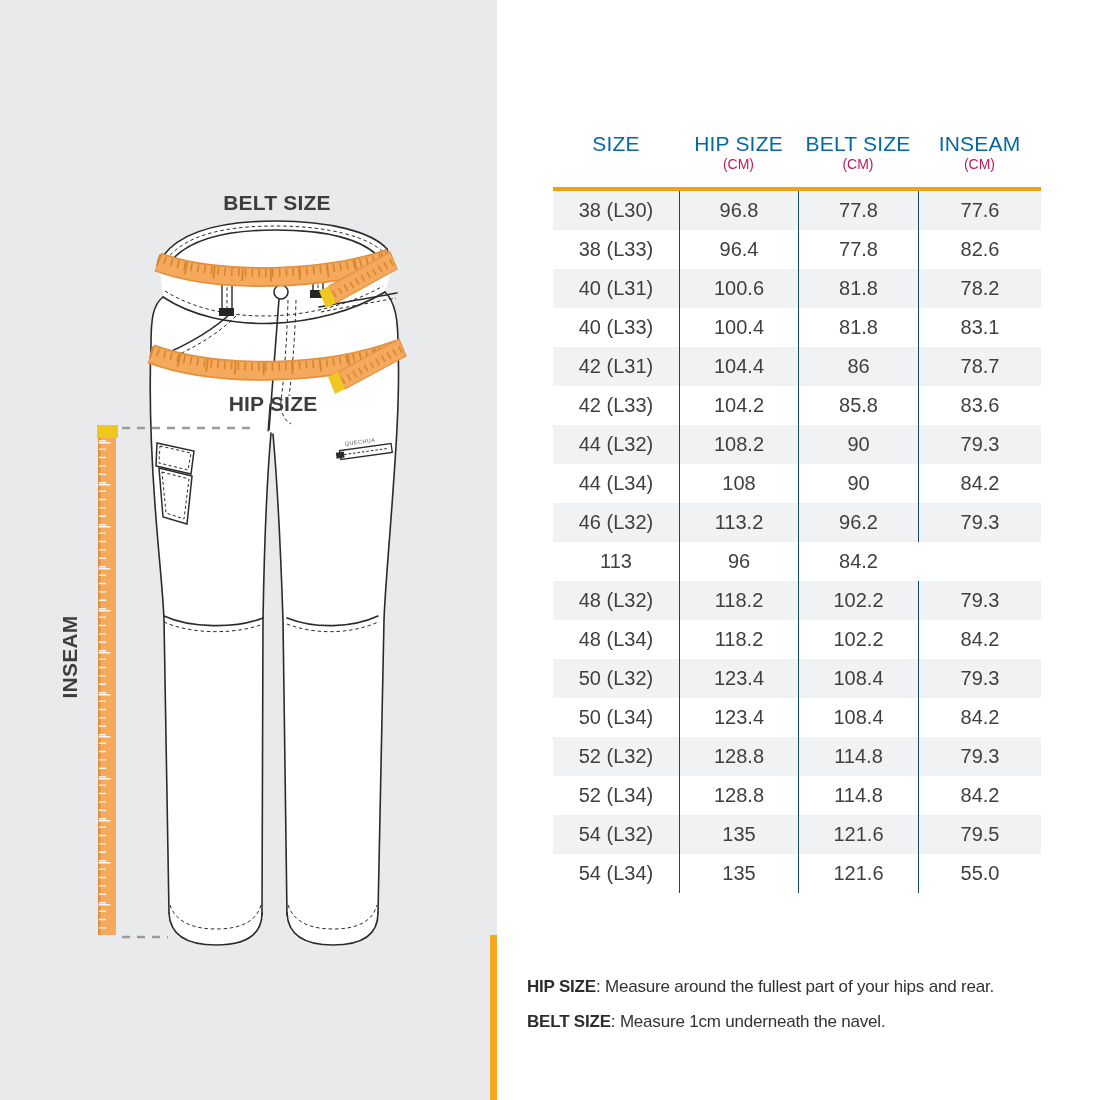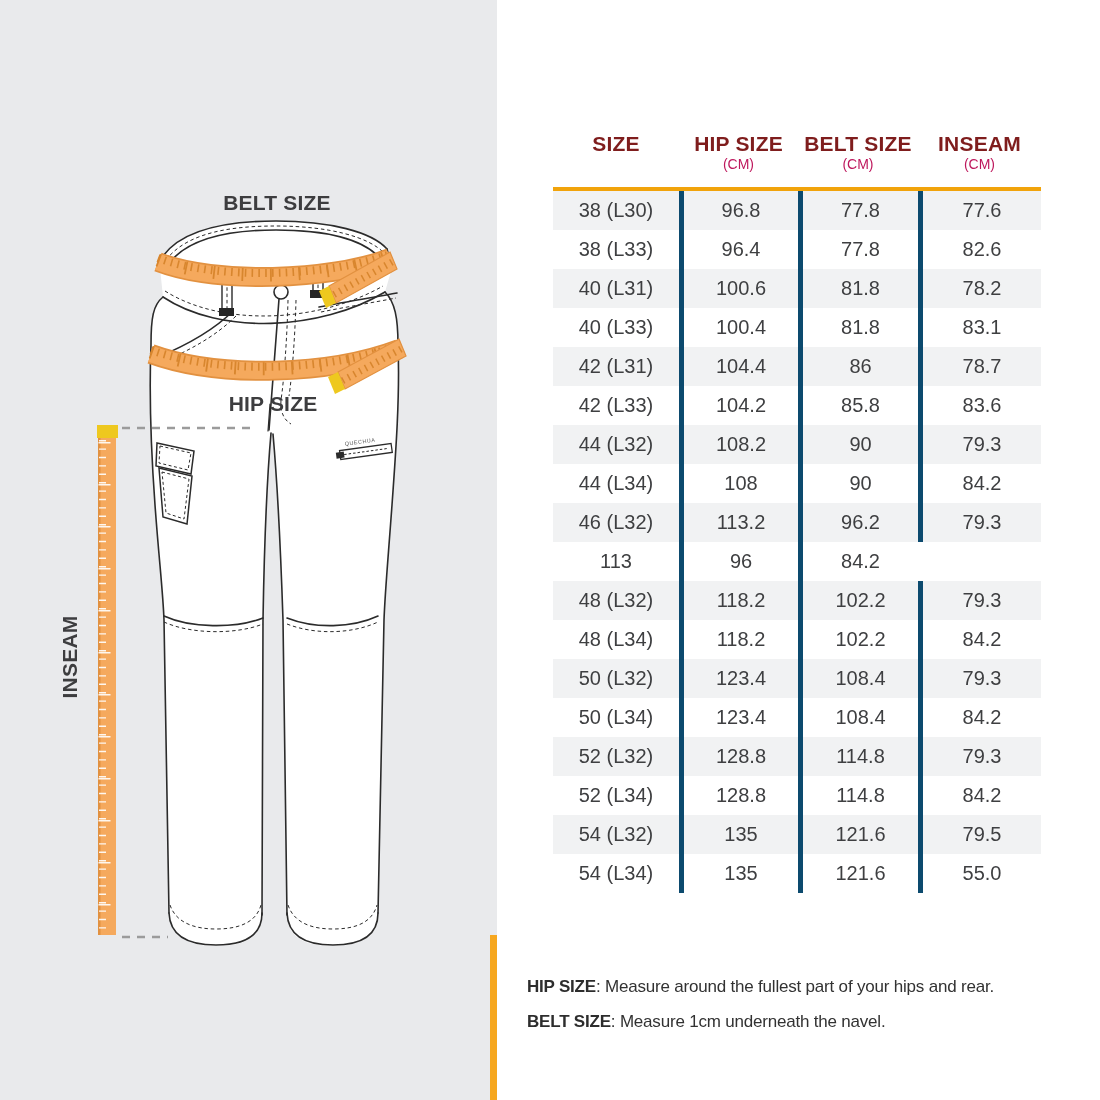--- a/index.html
+++ b/index.html
@@ -14,32 +14,32 @@
     position:absolute;font-weight:bold;font-size:21px;letter-spacing:.2px;color:#3d3d3f;
     transform:translateX(-50%);white-space:nowrap;
   }
   .diag-label.vertical{transform:translate(-50%,-50%) rotate(-90deg);}
   .accent-bar{position:absolute;left:490px;top:935px;width:7px;height:165px;background:#f6a71f;}
 
   
   .table-wrap{position:absolute;left:553px;top:132px;width:488px;}
   .t-head{display:grid;grid-template-columns:126px 119px 120px 123px;height:55px;}
   .t-head .hcell{text-align:center;}
-  .col-label{display:block;font-weight:bold;font-size:21px;letter-spacing:.2px;line-height:24px;color:#7f1d1d;}
+  .col-label{display:block;font-weight:normal;font-size:21px;letter-spacing:.2px;line-height:24px;color:#0369a1;}
   .col-unit{display:block;font-size:14px;line-height:16px;color:#be185d;}
   .t-rule{height:4px;background:#f1a30b;}
   .t-body{width:488px;}
   .t-row{display:grid;grid-template-columns:126px 119px 120px 123px;height:39px;}
   .t-row:nth-child(odd){background:#f1f2f3;}
   .t-row:nth-child(even){background:#ffffff;}
   .t-cell{
     text-align:center;line-height:39px;font-size:20px;color:#3e3f41;
     overflow:hidden;white-space:nowrap;
   }
-  .t-cell + .t-cell{border-left:5px solid #0c4a6e;}
+  .t-cell + .t-cell{border-left:1px solid #0c4a6e;}
 
   
   .notes{position:absolute;left:527px;top:969px;font-size:17px;letter-spacing:-.2px;color:#323232;line-height:35px;white-space:nowrap;}
   .notes b{color:#2d2d2d;}
 </style>
 </head>
 <body>
 
 <div class="stage">
 

